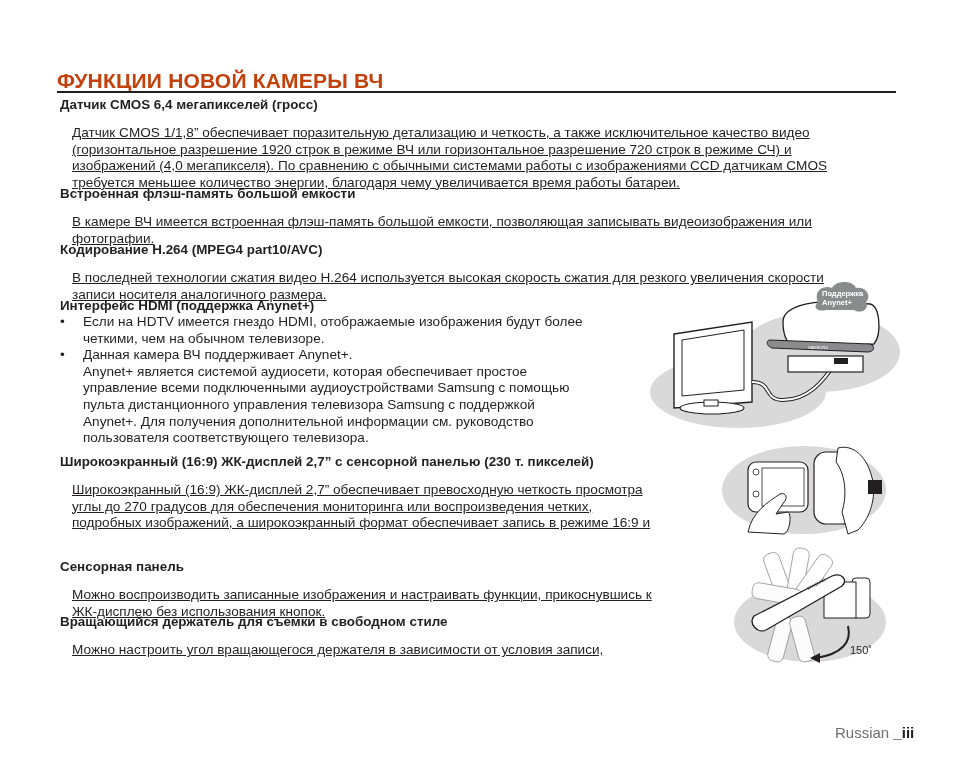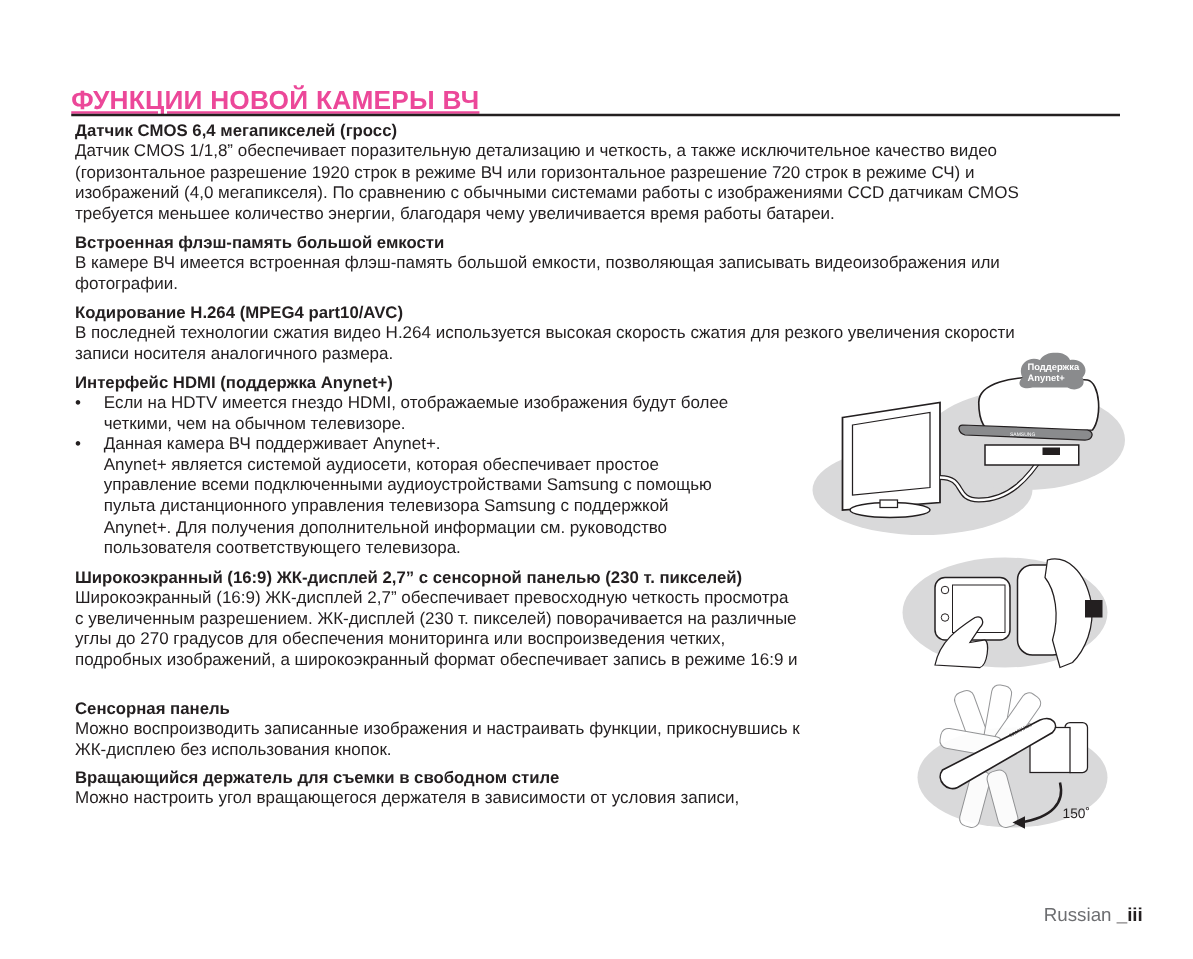--- a/index.html
+++ b/index.html
@@ -1,22 +1,22 @@
 <!DOCTYPE html>
 <html><head>
 <meta charset="utf-8">
 <style>
   html, body { margin:0; padding:0; background:#ffffff; }
   body { width:954px; height:767px; position:relative; overflow:hidden;
          font-family:"Liberation Sans", sans-serif; color:#231f20; }
   .page-title { position:absolute; left:57px; top:70px; font-size:21px; font-weight:bold;
-                letter-spacing:0.2px; line-height:22px; margin:0; color:#ec4899;text-decoration:underline; }
+                letter-spacing:0.2px; line-height:22px; margin:0; color:#c2410c; }
   .title-rule { position:absolute; left:57px; top:91px; width:839px; height:2px; background:#231f20; }
   .sec-head { position:absolute; left:60px; font-size:13.4px; font-weight:bold; line-height:16px; margin:0; white-space:nowrap; }
-  .sec-body { position:absolute; left:60px; font-size:13.6px; line-height:16.6px; margin:0; }
+  .sec-body { position:absolute; left:60px; font-size:13.6px; line-height:16.6px; margin:12px;text-decoration:underline; }
   .line { display:block; white-space:nowrap; }
   .bullet-list { position:absolute; left:60px; margin:0; padding:0; list-style:none; font-size:13.6px; line-height:16.6px; }
   .bullet-item { position:relative; padding-left:23px; }
   .bullet-dot { position:absolute; left:0; top:0; }
   .illus { position:absolute; }
   .footer { position:absolute; left:807px; top:724px; font-size:15px; color:#6d6e71; white-space:nowrap;margin-left:28px; }
   .footer b { color:#231f20; }
 </style>
 </head>
 <body>
@@ -84,21 +84,20 @@
 
     <path d="M170,20 C165,10 175,2 184,6 C188,-2 205,-2 208,6 C218,4 224,14 218,20 C222,28 212,32 206,28 L178,28 C170,30 164,26 170,20 Z" fill="#8a8b8d"></path>
     <text x="174" y="14" font-size="7.5" font-weight="bold" fill="#fff" font-family="Liberation Sans, sans-serif">Поддержка</text>
     <text x="174" y="23" font-size="7.5" font-weight="bold" fill="#fff" font-family="Liberation Sans, sans-serif">Anynet+</text>
   </svg>
 </div>
 
 <h2 class="sec-head" style="top:454px">Широкоэкранный (16:9) ЖК-дисплей 2,7” с сенсорной панелью (230 т. пикселей)</h2>
 <div class="sec-body" style="top:470px">
   <span class="line">Широкоэкранный (16:9) ЖК-дисплей 2,7” обеспечивает превосходную четкость просмотра</span>
-  <span class="line">с увеличенным разрешением. ЖК-дисплей (230 т. пикселей) поворачивается на различные</span>
   <span class="line">углы до 270 градусов для обеспечения мониторинга или воспроизведения четких,</span>
   <span class="line">подробных изображений, а широкоэкранный формат обеспечивает запись в режиме 16:9 и</span>
 </div>
 
 <div class="illus" style="left:718px; top:442px; width:180px; height:95px;">
   <svg width="180" height="95" viewBox="0 0 180 95">
     <ellipse cx="86" cy="48" rx="82" ry="44" fill="#d9d9da"></ellipse>
     <rect x="30" y="20" width="60" height="50" rx="8" fill="#fff" stroke="#231f20" stroke-width="1.2"></rect>
     <rect x="44" y="26" width="42" height="38" fill="#fff" stroke="#231f20" stroke-width="0.8"></rect>
     <circle cx="38" cy="30" r="3" fill="#fff" stroke="#231f20" stroke-width="0.8"></circle>

